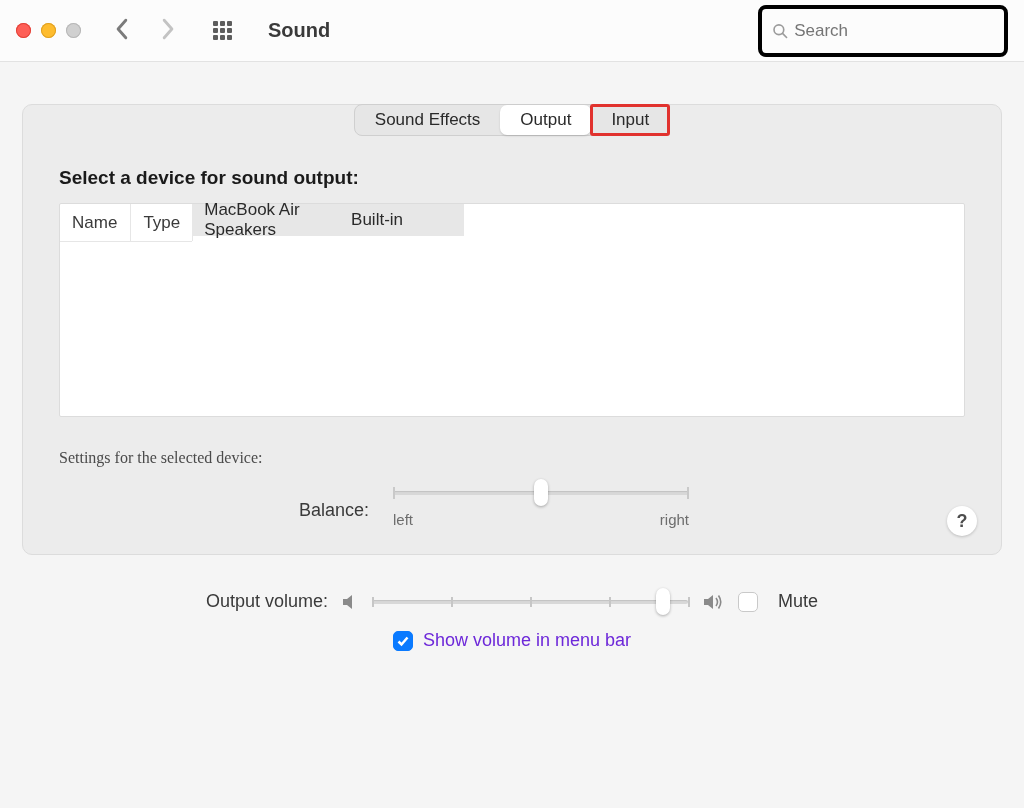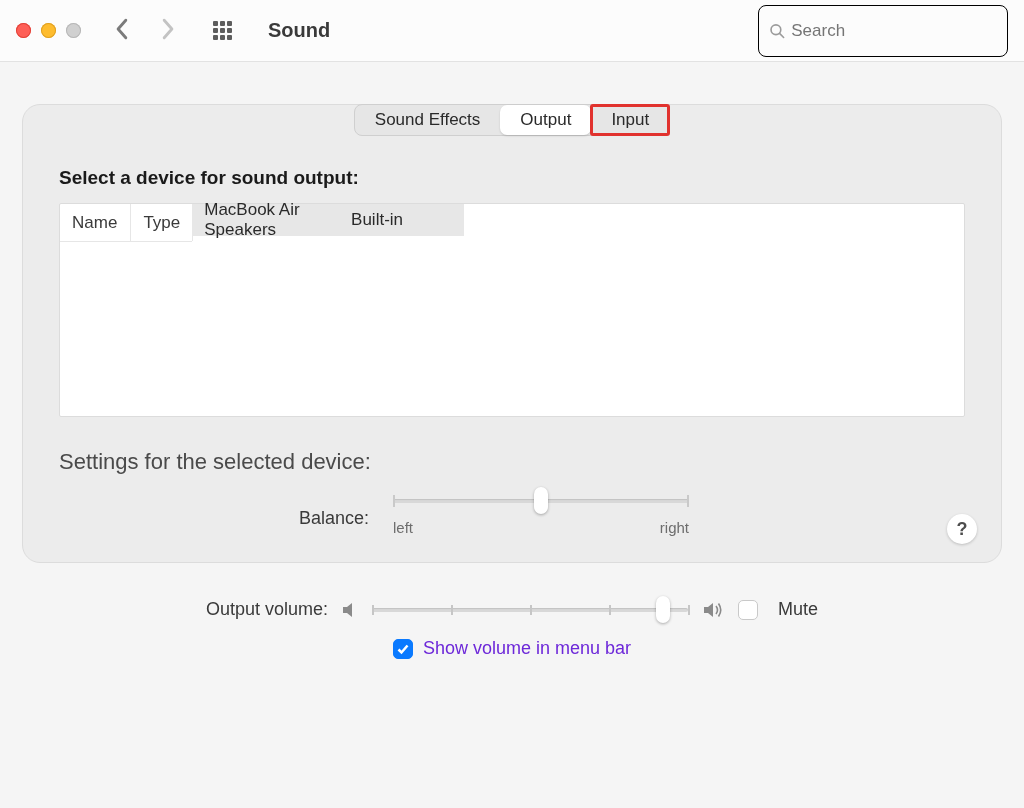--- a/index.html
+++ b/index.html
@@ -34,34 +34,34 @@
   display: grid; grid-template-columns: repeat(3,5px);
   grid-template-rows: repeat(3,5px); gap: 2px; margin-left: 24px;
 }
 .grid-icon span { background: #5d5d5d; border-radius: 1px; }
 .titlebar .title {
   font-size: 20px; font-weight: 600; color: #3a3a3a; margin-left: 22px;
 }
 .spacer { flex: 1; }
 .search {
   display: flex; align-items: center;
-  border: 1px solid #000000; border-radius: 8px;
+  border: 4px solid #000000; border-radius: 8px;
   width: 250px; height: 52px; padding: 16px 10px; background: #fff0;
 }
 .search svg { width: 18px; height: 18px; margin-right: 6px; stroke: #9b9b9b; fill: none; }
 .search input {
   border: none; outline: none; background: transparent;
   font-size: 17px; color: #888; width: 100%;
 }
 
 .panel {
   margin: 42px 22px 12px 22px;
   background: #ececec;
   border: 1px solid #dcdcdc;
-  border-radius: 18px;
+  border-radius: 10px;
   padding: 0 36px 26px 36px;
   position: relative;
 }
 .segmented {
   display: flex; margin: 0 auto; position: relative; top: -1px;
   border: 1px solid #cfcfcf; border-radius: 8px;
   background: #e6e6e6; width: fit-content; height: 32px;
   margin-top: 0; margin-bottom: 30px;
   font-size: 17px;
 }
@@ -89,21 +89,21 @@
   font-size: 17px; color: #3a3a3a; padding: 0 12px;
 }
 .device-header .col.name { flex: 0 0 54%; border-right: 1px solid #e6e6e6; height: 100%; display:flex; align-items:center; }
 .device-header .col.type { flex: 0 0 40%; border-right: 1px solid #e6e6e6; height: 100%; display:flex; align-items:center;text-align:center; }
 .device-row {
   display: flex; height: 32px; align-items: center; background: #e7e7e7;
 }
 .device-row .cell { font-size: 17px; color: #2a2a2a; padding: 0 12px; }
 .device-row .cell.name { flex: 0 0 54%; }
 .device-row .cell.type { flex: 0 0 46%; }
-.settings-lbl { font-size: 22px; color: #4a4a4a; margin-bottom: 24px; }
+.settings-lbl { font-size: 16px; color: #4a4a4a; margin-bottom: 24px; font-family: Liberation Serif, serif; }
 .balance-row { display: flex; align-items: center; gap: 24px; margin-left: 180px; }
 .balance-row .lbl { font-size: 18px; color: #3a3a3a; margin-top: 2px; text-align: right; width: 130px; }
 .balance-slider { position: relative; width: 296px; }
 .track {
   position: relative; height: 4px; background: #d8d8d8; border-radius: 2px;
   box-shadow: inset 0 1px 1px rgba(0,0,0,0.1);
 }
 .tick { position: absolute; top: -4px; width: 2px; height: 12px; background: #c9c9c9; }
 .tick.l { left: 0; }
 .tick.r { right: 0; }

